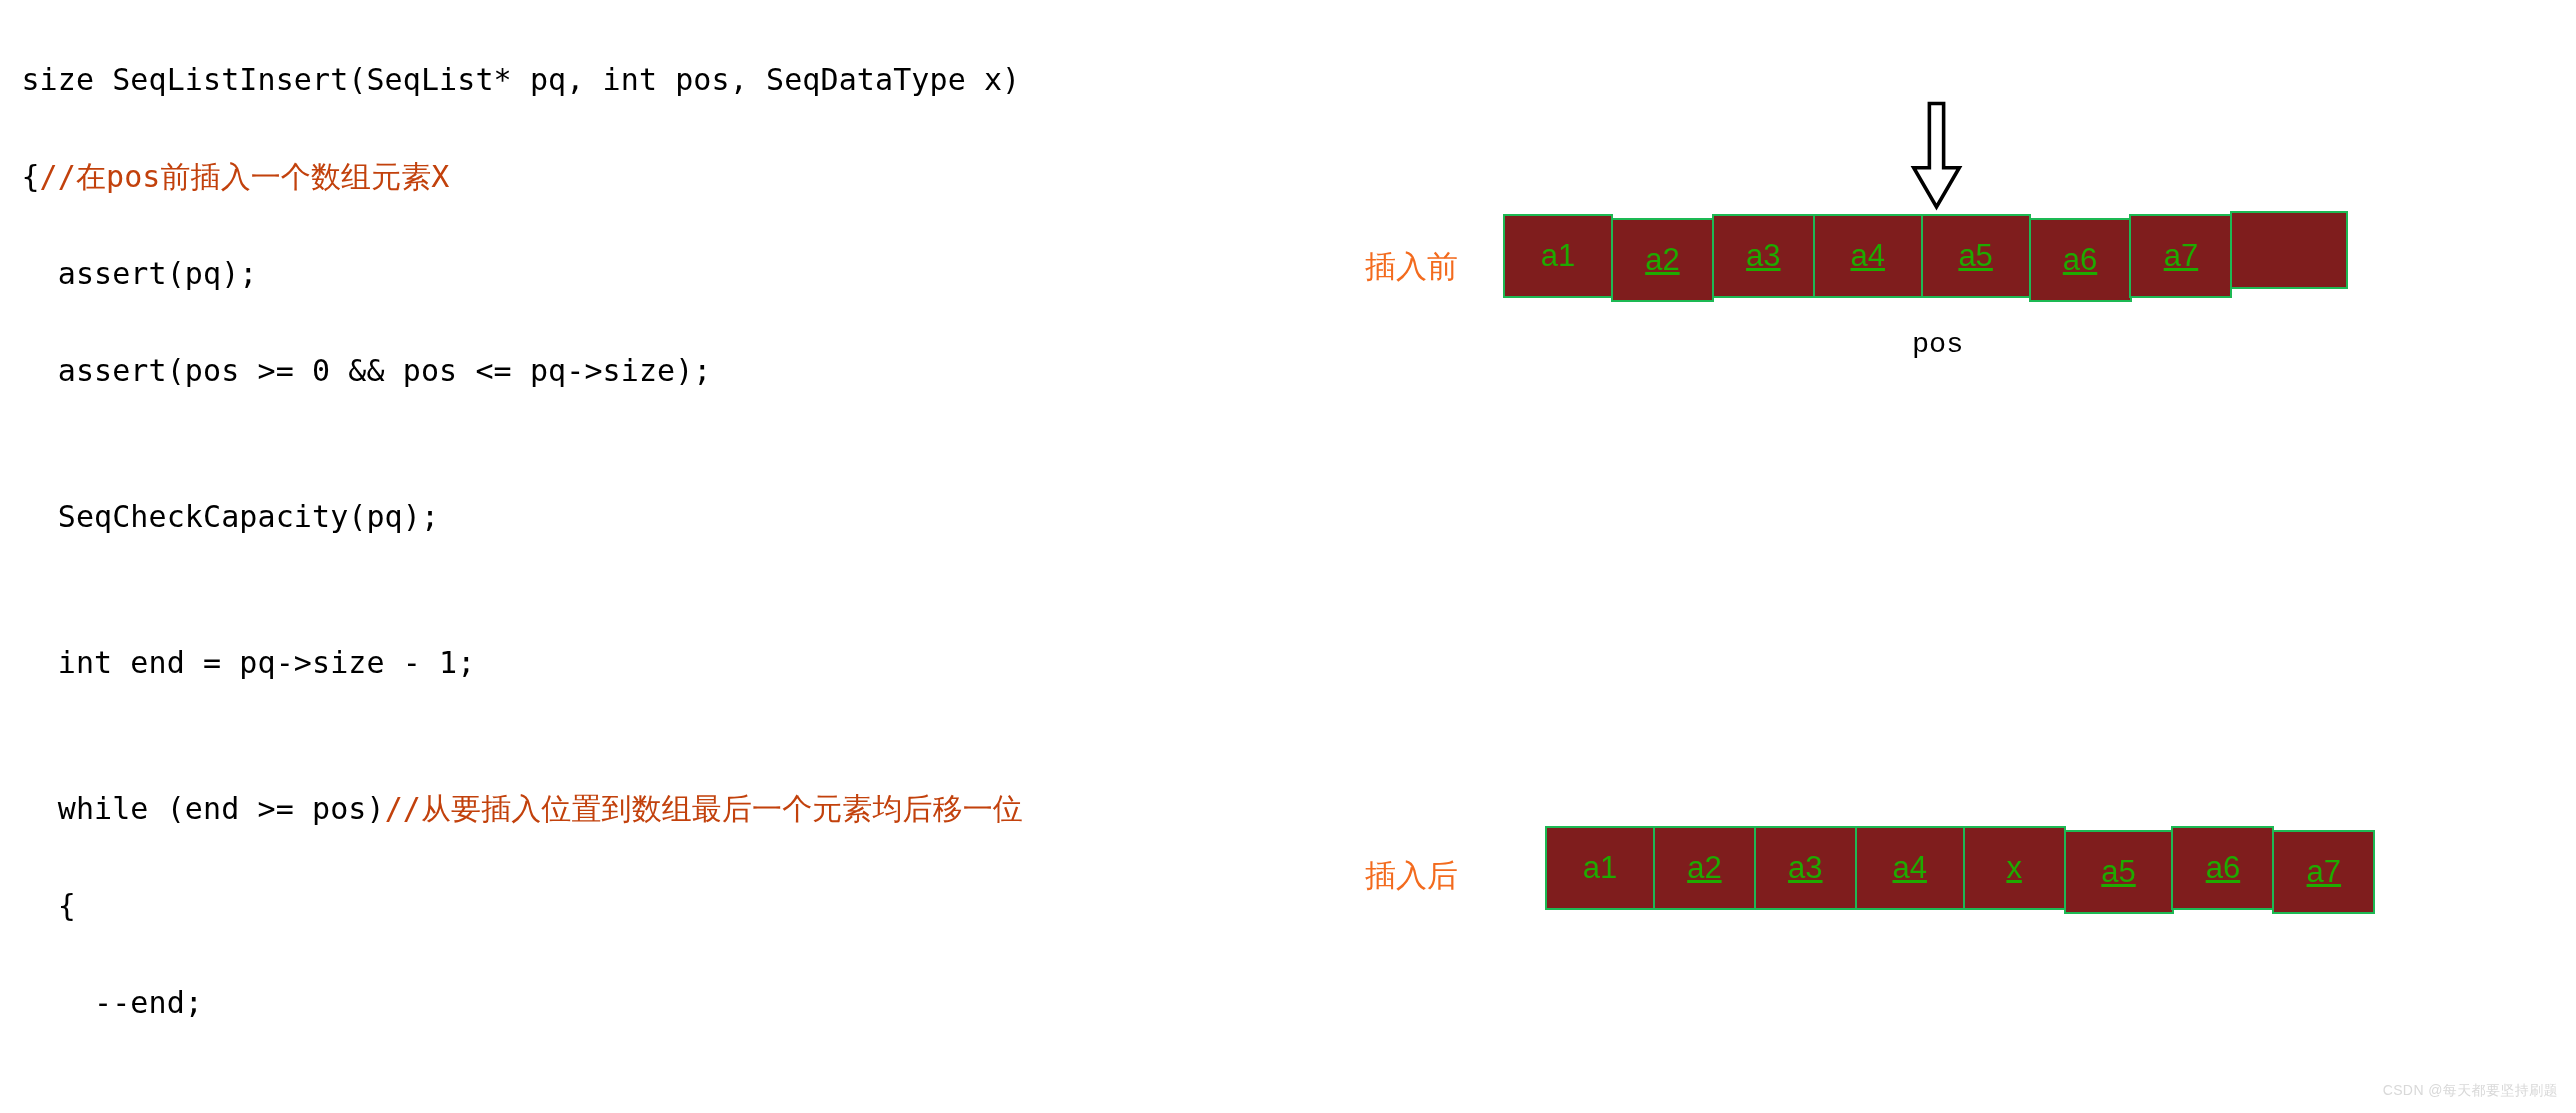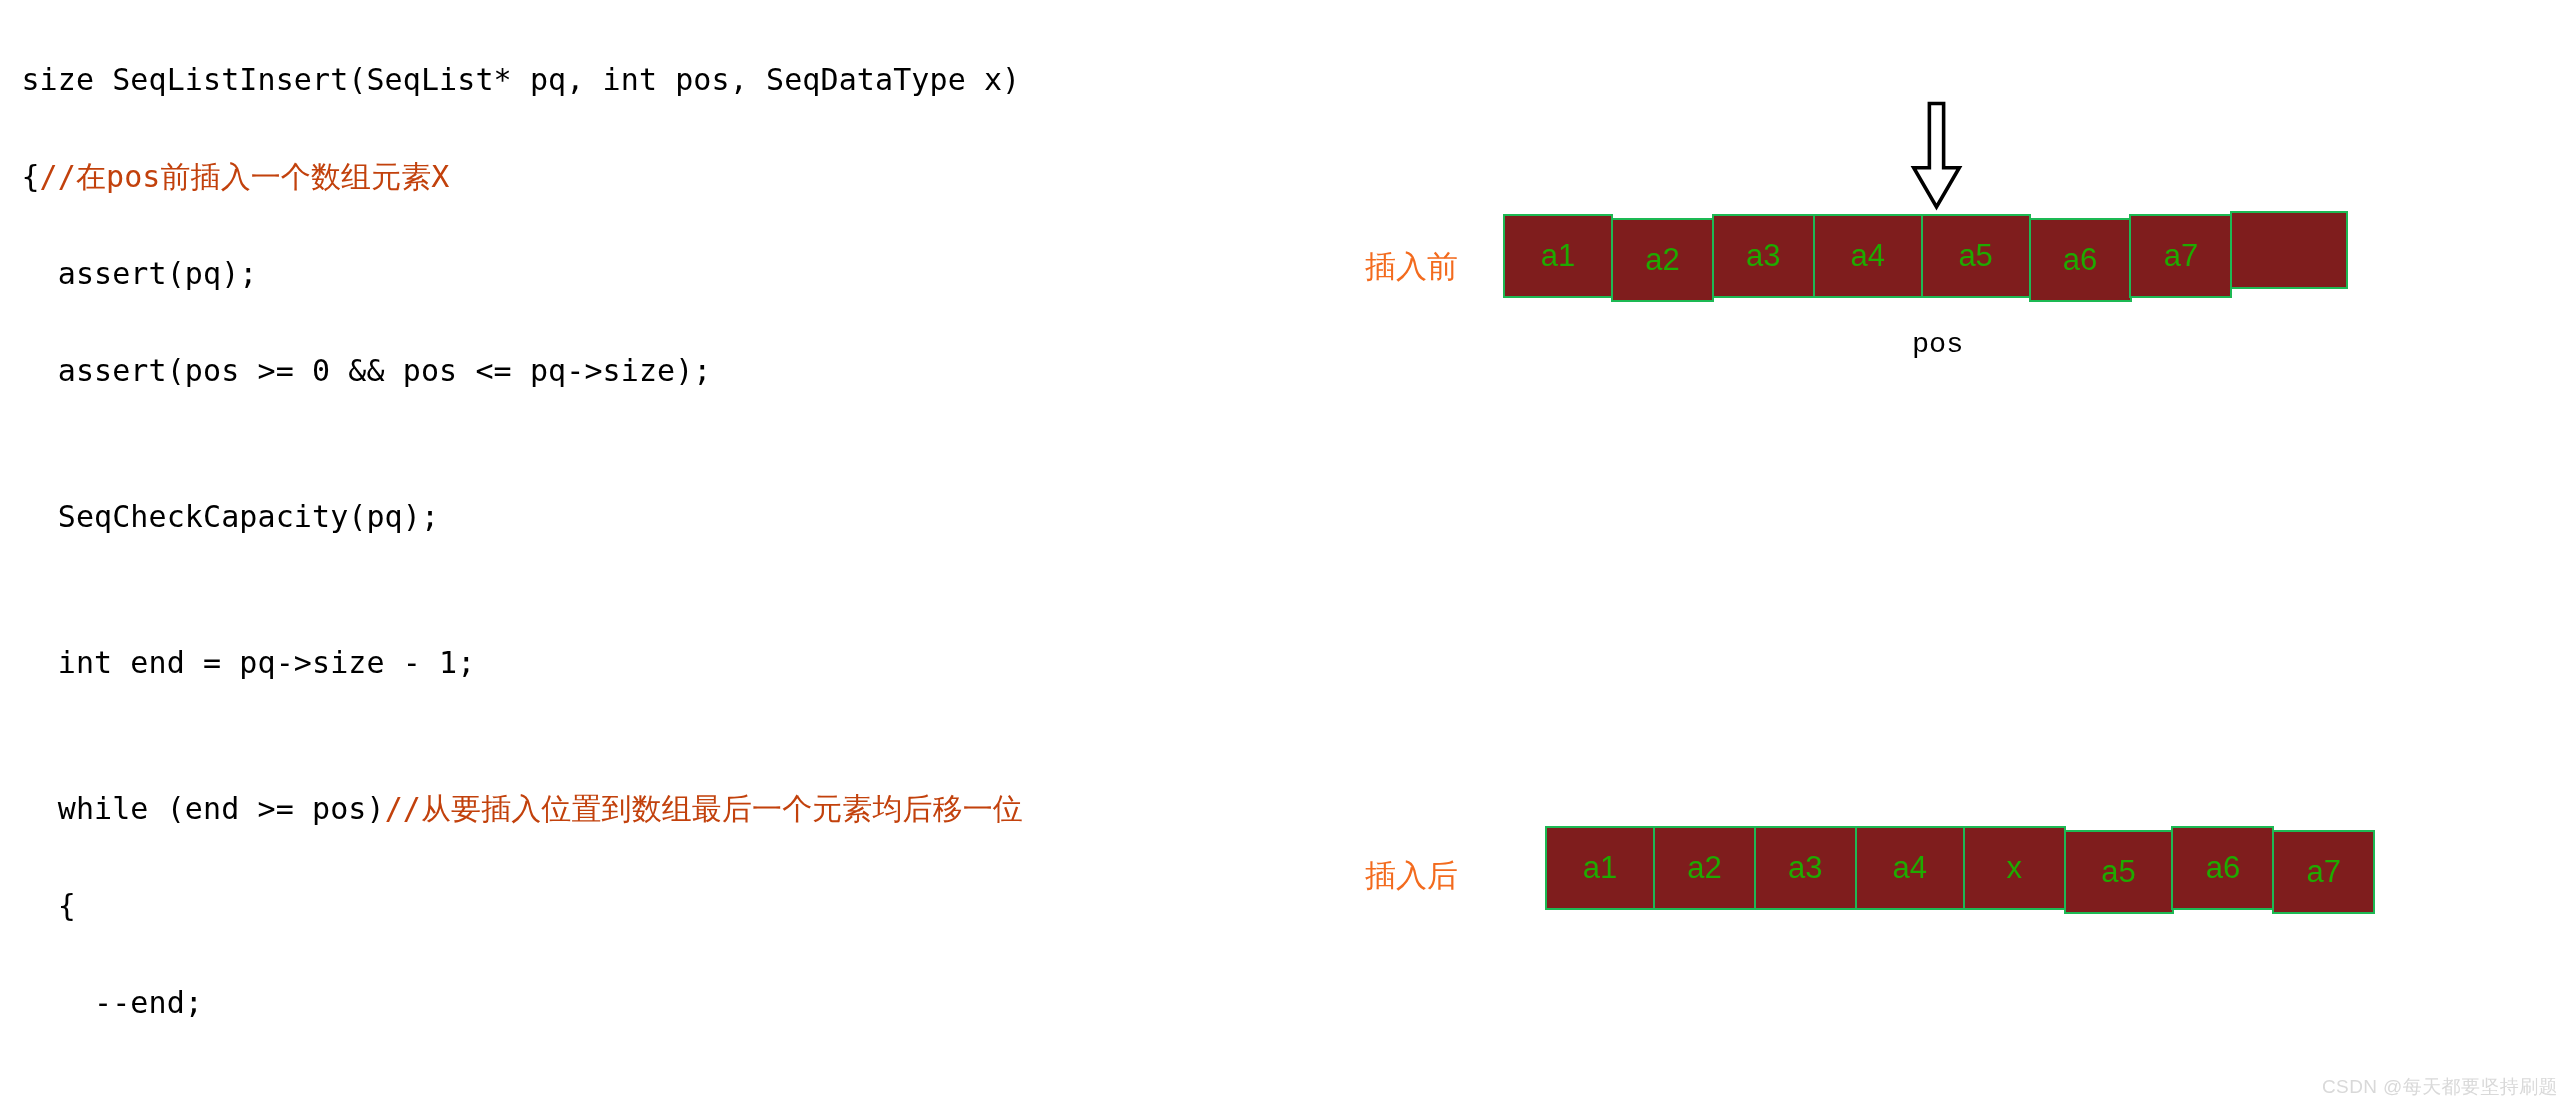--- a/index.html
+++ b/index.html
@@ -50,39 +50,39 @@
     box-sizing: border-box;
     height: 84px;
     display: flex;
     align-items: center;
     justify-content: center;
     font-size: 31px;
     color: #1faa00;
     font-family: "Arial","Helvetica",sans-serif;
     background: #7f1d1d;
   }
-  .cell + .cell { margin-left: -2.1px; }
+  .cell + .cell { margin-left: -2.1px; text-decoration: underline; }
   .cell.stagger-down { margin-top: 4.3px; }
   .cell.w1 { width: 110px; }
   .cell.w2 { width: 118px; }
   .cell.narrow { width: 103px; }
 
   
   .arrow-wrap {
     position: absolute;
   }
   svg.arrow {
     display: block;
   }
 
   .watermark {
     position: absolute;
     right: 18px;
     bottom: 13px;
-    font-size: 19px;
+    font-size: 14px;
     color: #d9d9d9;
     font-family: "Microsoft YaHei","PingFang SC",sans-serif;
     letter-spacing: 0.4px;
   }
 </style>
 </head>
 <body>
 
 <div class="code-block">
 <span class="code-line"><span class="tok-plain">size SeqListInsert(SeqList* pq, int pos, SeqDataType x)</span></span>

